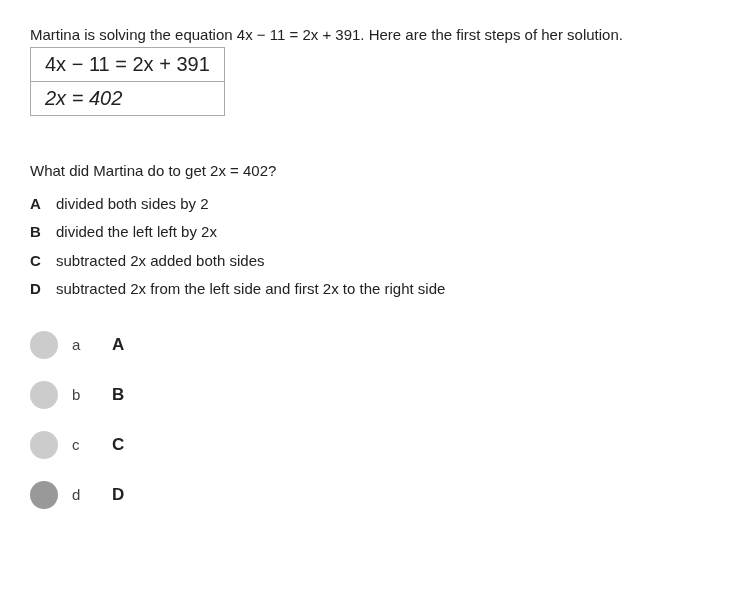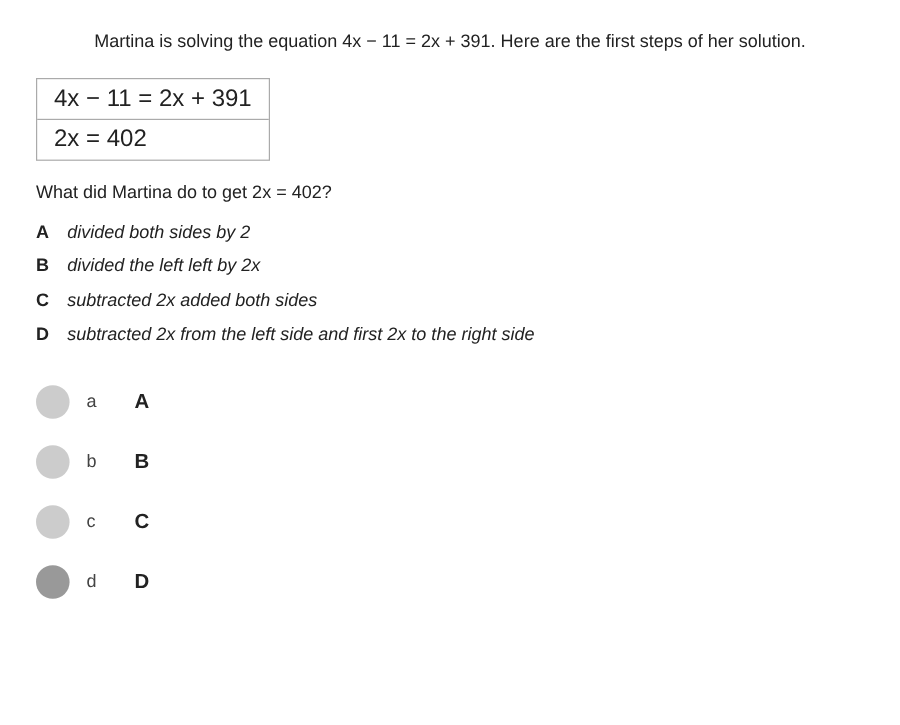--- a/index.html
+++ b/index.html
@@ -12,45 +12,45 @@
       font-family: Arial, sans-serif;
       font-size: 15px;
       color: #222;
       background: #fff;
       padding: 24px 30px;
       width: 750px;
       min-height: 604px;
     }
 
     .problem-text {
-      margin-bottom: 18px;
       line-height: 1.5;
-      text-align: center;
     }
 
     .equation-table {
       border: 1px solid #aaa;
       display: inline-block;
       margin-bottom: 18px;
     }
 
     .equation-row {
       padding: 5px 14px;
       border-bottom: 1px solid #aaa;
       font-size: 20px;
       min-width: 160px;
     }
 
     .equation-row:last-child {
       border-bottom: none;
+      font-style: italic;
     }
 
     .question-text {
       margin-bottom: 14px;
       font-size: 15px;
+      margin-top: 28px;
     }
 
     .answer-choices {
       margin-bottom: 30px;
     }
 
     .answer-choice {
       display: flex;
       align-items: flex-start;
       margin-bottom: 6px;
@@ -59,21 +59,20 @@
     }
 
     .choice-letter {
       font-weight: bold;
       min-width: 22px;
       margin-right: 4px;
     }
 
     .choice-text {
       flex: 1;
-      font-style: italic;
     }
 
     .radio-section {
       margin-top: 20px;
     }
 
     .radio-row {
       display: flex;
       align-items: center;
       margin-bottom: 22px;

